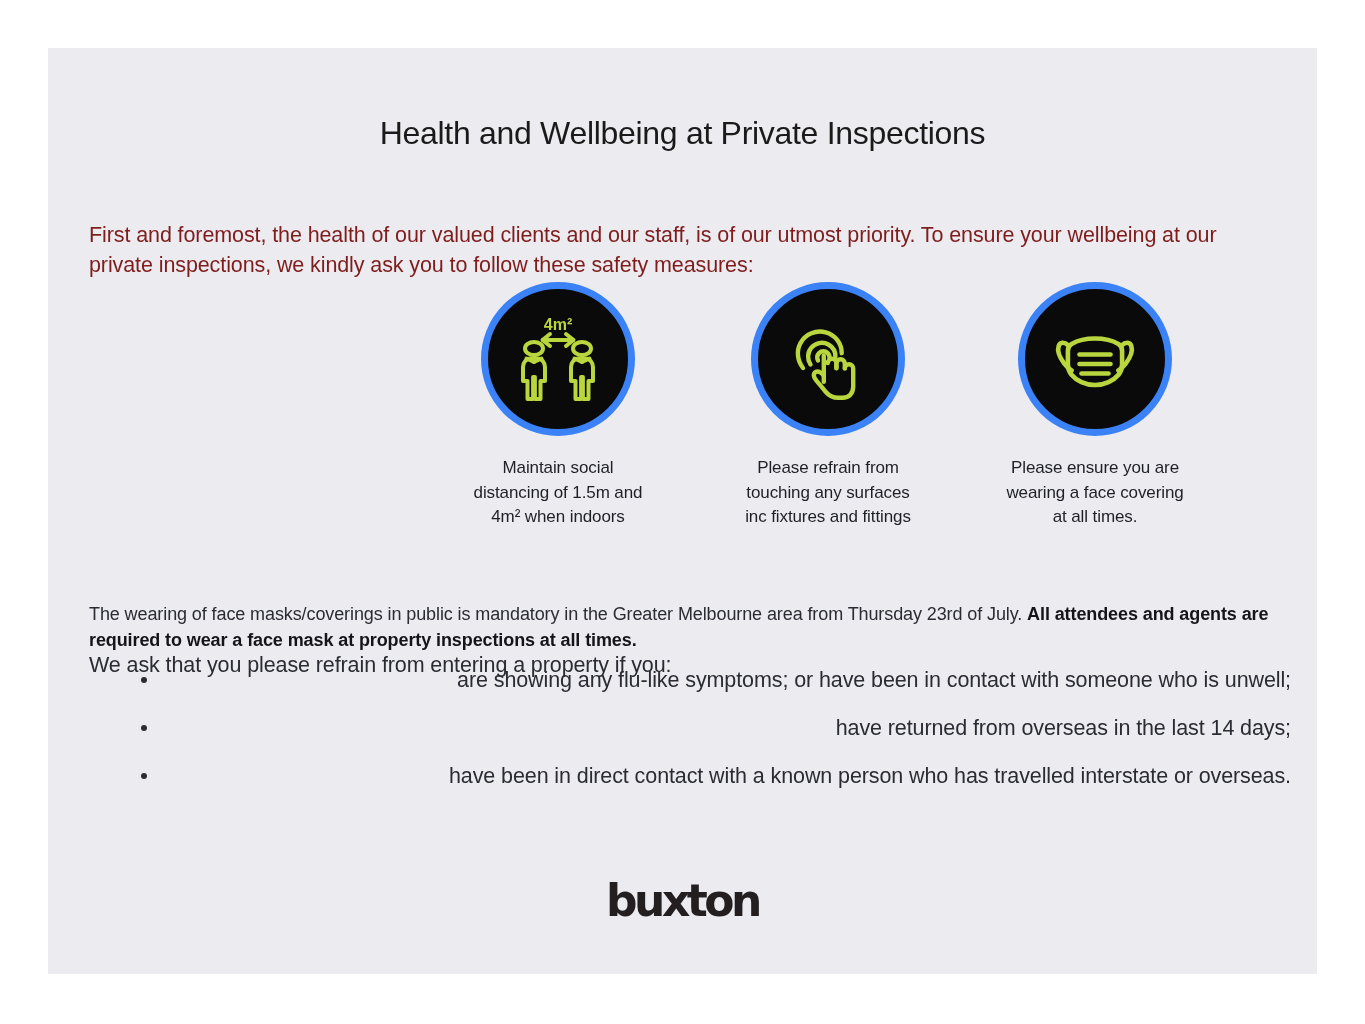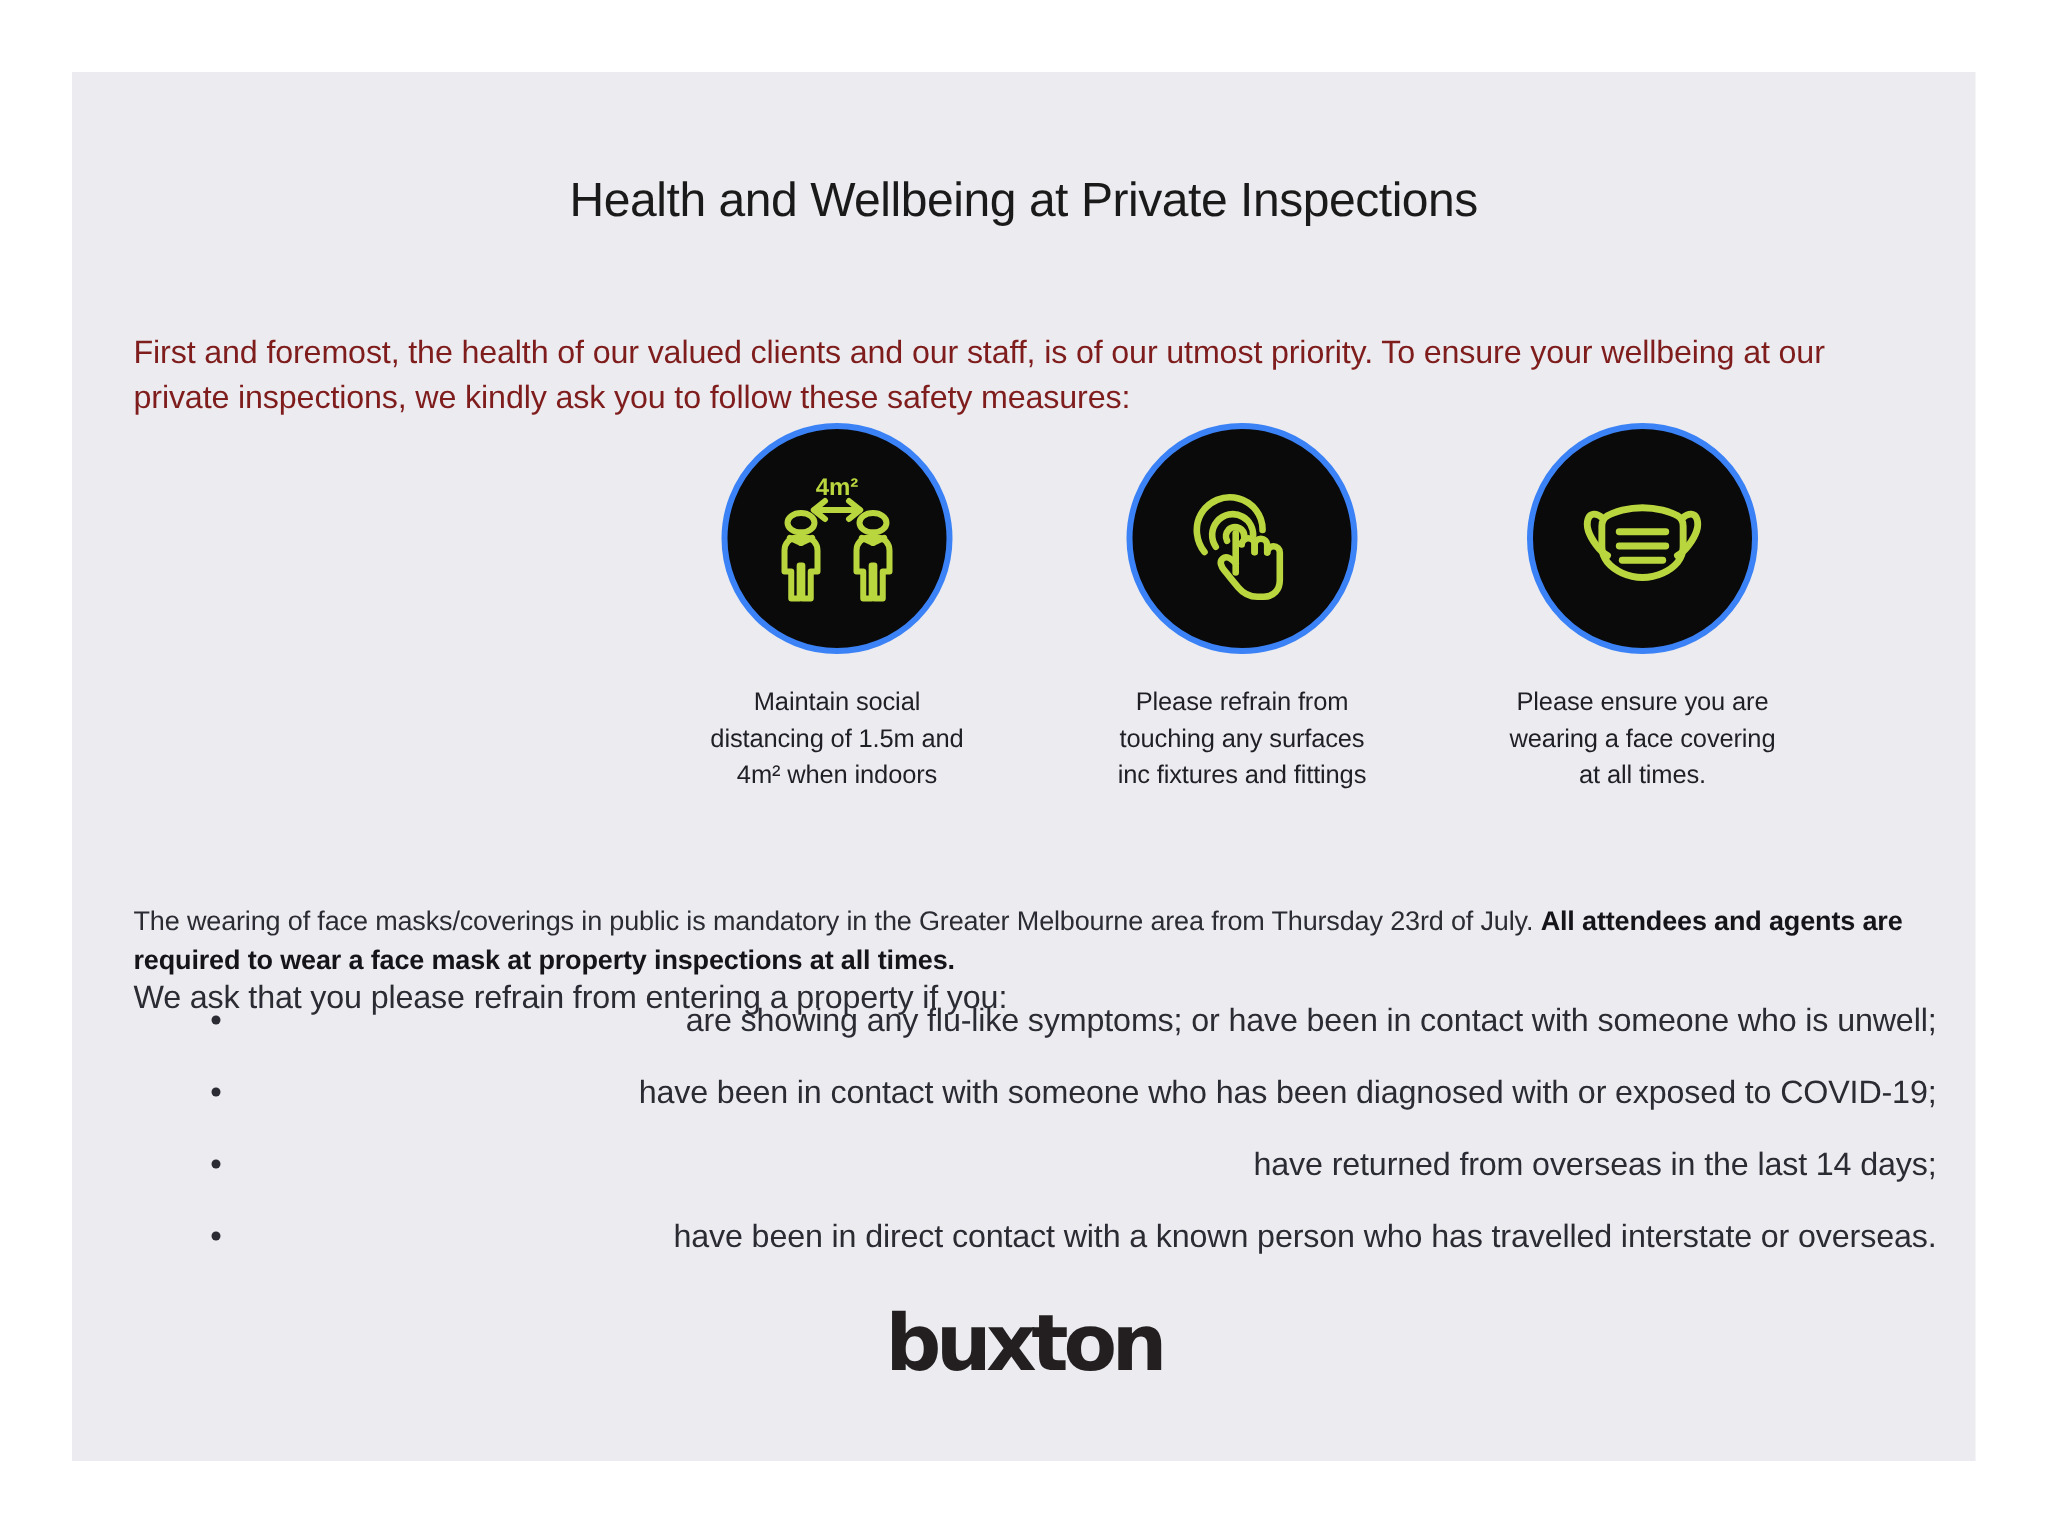--- a/index.html
+++ b/index.html
@@ -65,21 +65,21 @@
   .icon-col.c1 { left: 390px; }
   .icon-col.c2 { left: 660px; }
   .icon-col.c3 { left: 927px; }
 
   .circle {
     width: 154px;
     height: 154px;
     margin: 0 auto;
     border-radius: 50%;
     background: #0a0a0a;
-    border: 4px solid #3b82f6;
+    border: 7px solid #3b82f6;
     box-sizing: border-box;
     display: flex;
     align-items: center;
     justify-content: center;
   }
   .circle svg { display: block; }
 
   .cap {
     margin-top: 20px;
     font-size: 17px;
@@ -145,21 +145,21 @@
   
   .logo {
     position: absolute;
     left: 0;
     bottom: 48px;
     width: 100%;
     text-align: center;
   }
   .logo-text {
     font-family: "DejaVu Sans", sans-serif;
-    font-size: 52px;
+    font-size: 44px;
     font-weight: 700;
     color: #231f20;
     letter-spacing: -3.5px;
   }
 </style>
 </head>
 <body>
 
 <div id="poster">
 
@@ -241,21 +241,20 @@
     </div>
 
   </div>
 
   <p class="mask-note"><span>The wearing of face masks/coverings in public is mandatory in the Greater Melbourne area from Thursday 23rd of July. </span><b>All attendees and agents are required to wear a face mask at property inspections at all times.</b></p>
 
   <p class="refrain">We ask that you please refrain from entering a property if you:</p>
 
   <ul class="bullets">
     <li>are showing any flu-like symptoms; or have been in contact with someone who is unwell;</li>
-    <li>have been in contact with someone who has been diagnosed with or exposed to COVID-19;</li>
     <li>have returned from overseas in the last 14 days;</li>
     <li>have been in direct contact with a known person who has travelled interstate or overseas.</li>
   </ul>
 
   <div class="logo">
     <span class="logo-text">buxton</span>
   </div>
 
 </div>
 

